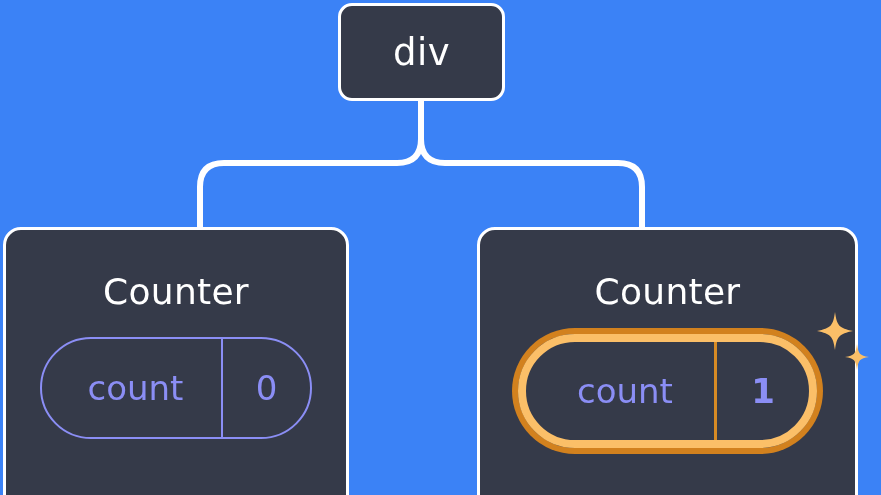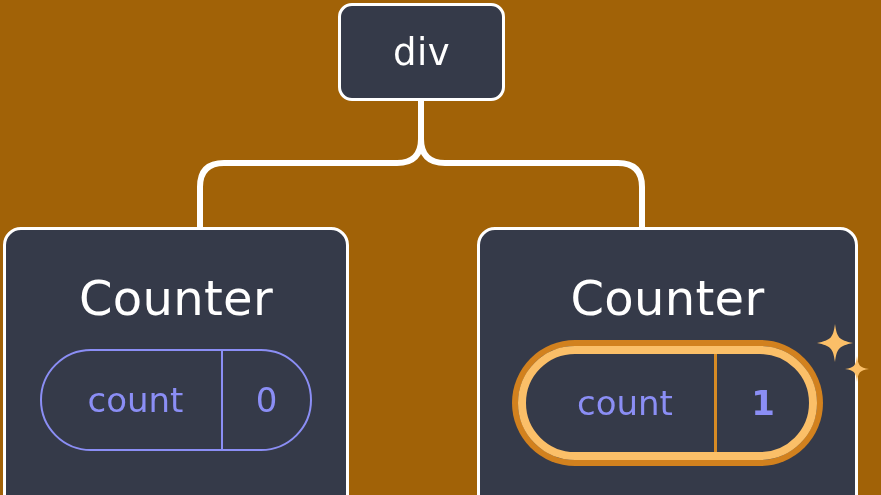--- a/index.html
+++ b/index.html
@@ -11,21 +11,21 @@
     width: 881px;
     height: 495px;
     overflow: hidden;
     background: #4d6670;
     font-family: "DejaVu Sans", "Liberation Sans", sans-serif;
   }
   #stage {
     position: relative;
     width: 881px;
     height: 495px;
-    background: #a16207;
+    background: #3b82f6;
   }
   #connectors {
     position: absolute;
     left: 0;
     top: 0;
     width: 881px;
     height: 495px;
     pointer-events: none;
   }
 
@@ -59,21 +59,21 @@
     top: 227px;
     height: 290px;           
     padding-top: 44px;
     border-radius: 18px;
   }
   .node-child-left  { left: 3px;   width: 346px; }
   .node-child-right { left: 477px; width: 381px; }
 
   .node-title {
     color: #ffffff;
-    font-size: 48px;
+    font-size: 36px;
     line-height: 1;
     letter-spacing: 0.3px;
   }
 
   
   .pill-wrap {
     position: relative;
     margin-top: 27px;
     text-align: right;
   }

